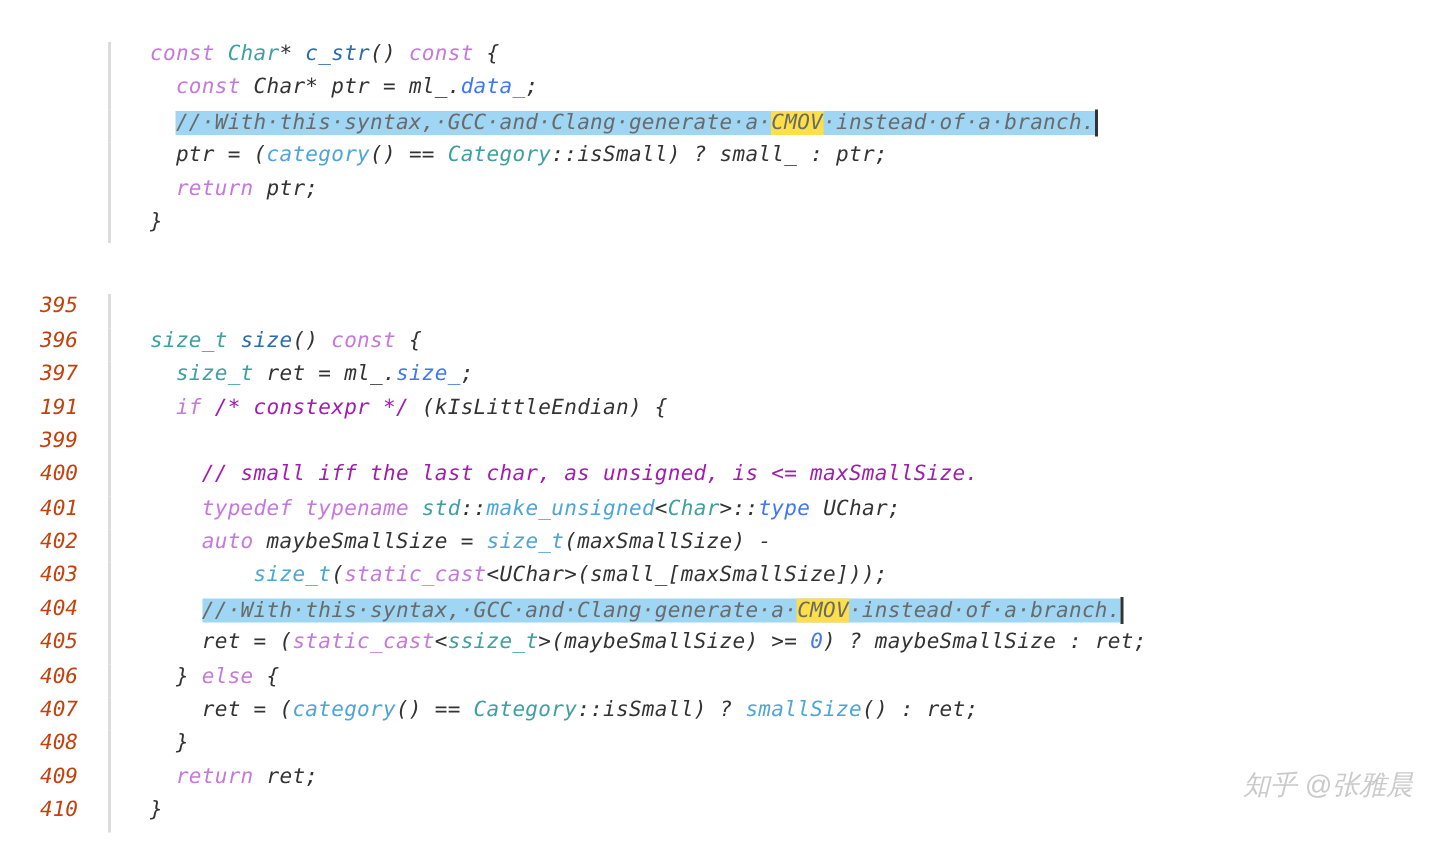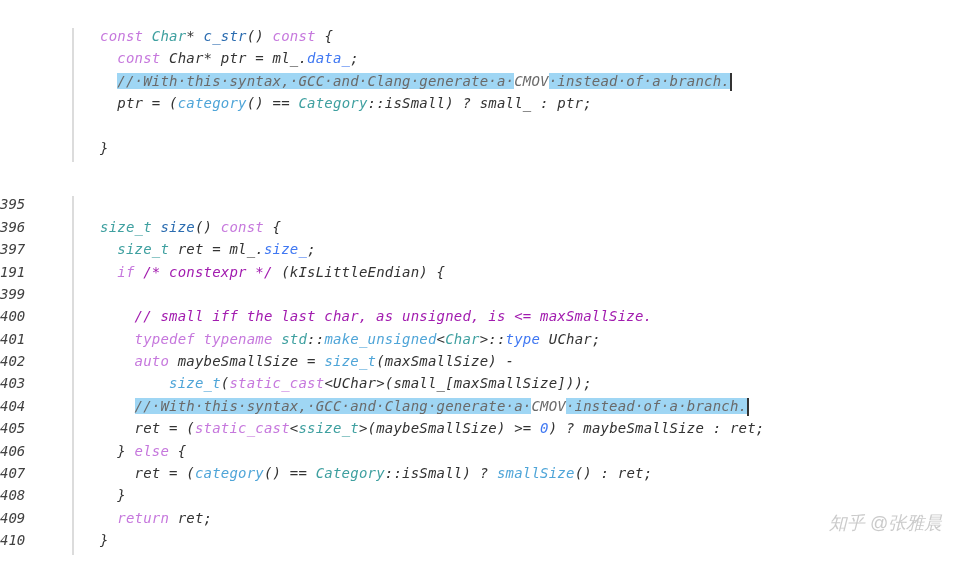--- a/index.html
+++ b/index.html
@@ -20,22 +20,22 @@
     font-style: italic;
   }
   .line {
     display: flex;
     align-items: flex-start;
     height: 22.4px;
     white-space: pre;
   }
   .gutter {
     width: 62px;
-    text-align: left;
-    color: #404040;
+    text-align: right;
+    color: #c2410c;
     padding-right: 10px;
     flex-shrink: 0;
     user-select: none;
   }
   .vline-wrap {
     width: 22px;
     flex-shrink: 0;
     display: flex;
     justify-content: center;
   }
@@ -54,21 +54,21 @@
   .comment { color: #a21caf; }   
   .ident { color: #333333; }
   .funcname { color: #4fa5d8; }
   .funcdark { color: #2b6cb0; }      
   .darkblue { color: #4078f2; }
   .hl {
     background: #9fd6f4;
     display: inline-block;
   }
   .hl-word {
-    background: #ffffff;
+    background: #fde047;
     display: inline;
   }
   .cursor {
     border-left: 2px solid #333;
     display: inline-block;
     height: 18px;
     vertical-align: middle;
   }
   .watermark {
     position: absolute;
@@ -85,21 +85,21 @@
   }
 </style>
 </head>
 <body>
 
 <div class="editor" id="editor">
     <div class="line"><div class="gutter"></div><div class="vline-wrap"><div class="vline"></div></div><div class="code"><span style="display:inline-block;width:16px;"></span><span class="kw">const </span><span class="type">Char</span><span class="ident">* </span><span class="funcdark">c_str</span><span class="ident">() </span><span class="kw">const </span><span class="ident">{</span></div></div>
     <div class="line"><div class="gutter"></div><div class="vline-wrap"><div class="vline"></div></div><div class="code"><span style="display:inline-block;width:16px;"></span><span class="ident">  </span><span class="kw">const </span><span class="ident">Char* ptr = ml_.</span><span class="darkblue">data_</span><span class="ident">;</span></div></div>
     <div class="line"><div class="gutter"></div><div class="vline-wrap"><div class="vline"></div></div><div class="code"><span style="display:inline-block;width:16px;"></span><span class="ident">  </span><span class="hl comment" style="color:#6a6a6a;">//·With·this·syntax,·GCC·and·Clang·generate·a·<span class="hl-word">CMOV</span>·instead·of·a·branch.</span><span class="cursor"></span></div></div>
     <div class="line"><div class="gutter"></div><div class="vline-wrap"><div class="vline"></div></div><div class="code"><span style="display:inline-block;width:16px;"></span><span class="ident">  ptr = (</span><span class="funcname">category</span><span class="ident">() == </span><span class="type">Category</span><span class="ident">::isSmall) ? small_ : ptr;</span></div></div>
-    <div class="line"><div class="gutter"></div><div class="vline-wrap"><div class="vline"></div></div></div>
+    <div class="line"><div class="gutter"></div><div class="vline-wrap"><div class="vline"></div></div><div class="code"><span style="display:inline-block;width:16px;"></span><span class="ident">  </span><span class="kw">return </span><span class="ident">ptr;</span></div></div>
     <div class="line"><div class="gutter"></div><div class="vline-wrap"><div class="vline"></div></div><div class="code"><span style="display:inline-block;width:16px;"></span><span class="ident">}</span></div></div>
     <div style="height:34px;"></div>
     <div class="line"><div class="gutter">395</div><div class="vline-wrap"><div class="vline"></div></div><div class="code"><span style="display:inline-block;width:16px;"></span><span class="ident"></span></div></div>
     <div class="line"><div class="gutter">396</div><div class="vline-wrap"><div class="vline"></div></div><div class="code"><span style="display:inline-block;width:16px;"></span><span class="type">size_t </span><span class="funcdark">size</span><span class="ident">() </span><span class="kw">const </span><span class="ident">{</span></div></div>
     <div class="line"><div class="gutter">397</div><div class="vline-wrap"><div class="vline"></div></div><div class="code"><span style="display:inline-block;width:16px;"></span><span class="ident">  </span><span class="type">size_t </span><span class="ident">ret = ml_.</span><span class="darkblue">size_</span><span class="ident">;</span></div></div>
     <div class="line"><div class="gutter">191</div><div class="vline-wrap"><div class="vline"></div></div><div class="code"><span style="display:inline-block;width:16px;"></span><span class="ident">  </span><span class="kw">if </span><span class="comment">/* constexpr */ </span><span class="ident">(kIsLittleEndian) {</span></div></div>
     <div class="line"><div class="gutter">399</div><div class="vline-wrap"><div class="vline"></div></div><div class="code"><span style="display:inline-block;width:16px;"></span><span class="ident">    </span></div></div>
     <div class="line"><div class="gutter">400</div><div class="vline-wrap"><div class="vline"></div></div><div class="code"><span style="display:inline-block;width:16px;"></span><span class="ident">    </span><span class="comment">// small iff the last char, as unsigned, is &lt;= maxSmallSize.</span></div></div>
     <div class="line"><div class="gutter">401</div><div class="vline-wrap"><div class="vline"></div></div><div class="code"><span style="display:inline-block;width:16px;"></span><span class="ident">    </span><span class="kw">typedef </span><span class="kw">typename </span><span class="type">std</span><span class="ident">::</span><span class="funcname">make_unsigned</span><span class="ident">&lt;</span><span class="type">Char</span><span class="ident">&gt;::</span><span class="darkblue">type </span><span class="ident">UChar;</span></div></div>
     <div class="line"><div class="gutter">402</div><div class="vline-wrap"><div class="vline"></div></div><div class="code"><span style="display:inline-block;width:16px;"></span><span class="ident">    </span><span class="kw">auto </span><span class="ident">maybeSmallSize = </span><span class="funcname">size_t</span><span class="ident">(maxSmallSize) -</span></div></div>

